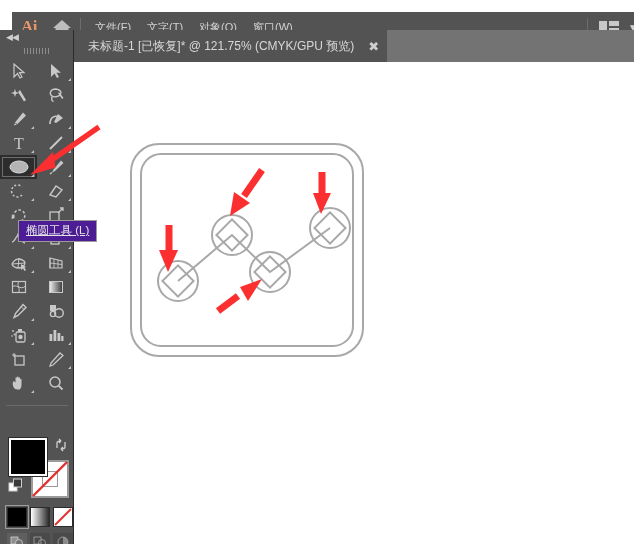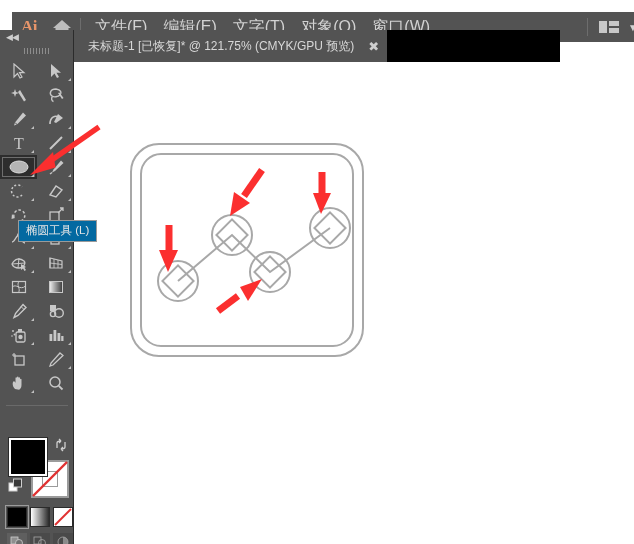--- a/index.html
+++ b/index.html
@@ -26,34 +26,34 @@
   }
   .home-icon {
     width: 32px; height: 30px;
     display: flex; align-items: center; justify-content: center;
   }
   .menu-sep {
     width: 1px; height: 18px; background: #6d6d6d; margin: 0 6px 0 2px;
   }
   .menu-items { display: flex; align-items: center; }
   .menu-item {
-    color: #d2d2d2; font-size: 16px; padding: 4px 8px; line-height: 30px;
+    color: #d2d2d2; font-size: 11px; padding: 4px 8px; line-height: 30px;
     white-space: nowrap; cursor: default;
   }
   .menubar-right {
     margin-left: auto; display: flex; align-items: center; padding-right: 8px;
   }
   .ws-sep { width: 1px; height: 18px; background: #6d6d6d; margin-right: 10px; }
   .ws-icon { display: flex; align-items: center; }
   .ws-chevron { color: #d2d2d2; font-size: 10px; margin-left: 8px; }
 
   
   .tabbar {
-    position: absolute; left: 0; top: 30px; width: 560px; height: 32px;
-    background: #000000;
+    position: absolute; left: 0; top: 30px; width: 634px; height: 32px;
+    background: #737373;
   }
   .tab {
     position: absolute; left: 74px; top: 0; height: 32px;
     background: #535353;
     display: flex; align-items: center; padding: 0 8px 0 14px;
   }
   .tab-label { color: #d8d8d8; font-size: 12px; white-space: nowrap; }
   .tab-close {
     color: #cfcfcf; font-size: 13px; margin-left: 14px; line-height: 1;
     cursor: pointer; font-weight: bold;
@@ -91,26 +91,27 @@
   .tool .corner {
     position: absolute; right: 3px; bottom: 2px;
     width: 0; height: 0;
     border-left: 3px solid transparent;
     border-bottom: 3px solid #c0c0c0;
   }
 
   
   .tooltip {
     position: absolute; left: 18px; top: 190px;
-    background: #0369a1;
+    background: #4c1d95;
     border: 1px solid #9a9a9a;
     color: #e4e4e4; font-size: 11.5px;
     padding: 2px 7px 3px 7px;
     white-space: nowrap;
     z-index: 40;
+    text-decoration: underline;
   }
 
   
   .swatchblock { position: absolute; left: 0; top: 375px; width: 74px; height: 170px; }
   .sw-div { position: absolute; left: 6px; top: 0; width: 62px; height: 1px; background: #6a6a6a; }
   .fill-sq {
     position: absolute; left: 9px; top: 33px; width: 38px; height: 38px;
     background: #000; border: 2px solid #ffffff; box-shadow: 0 0 0 1px #2b2b2b;
   }
   .stroke-sq {
@@ -147,21 +148,20 @@
   <div class="menubar">
     <div class="ai-logo">Ai</div>
     <div class="home-icon">
       <svg width="20" height="18" viewBox="0 0 20 18">
         <path d="M10 2 L19 10 L16.5 10 L16.5 17 L12 17 L12 12 L8 12 L8 17 L3.5 17 L3.5 10 L1 10 Z" fill="#bdbdbd"></path>
       </svg>
     </div>
     <div class="menu-sep"></div>
     <div class="menu-items">
       <div class="menu-item">文件(F)</div>
-      <div class="menu-item">编辑(E)</div>
       <div class="menu-item">文字(T)</div>
       <div class="menu-item">对象(O)</div>
       <div class="menu-item">窗口(W)</div>
     </div>
     <div class="menubar-right">
       <div class="ws-sep"></div>
       <div class="ws-icon">
         <svg width="22" height="16" viewBox="0 0 22 16">
           <rect x="1" y="2" width="8" height="12" fill="#c8c8c8"></rect>
           <rect x="11" y="2" width="10" height="5" fill="#c8c8c8"></rect>

